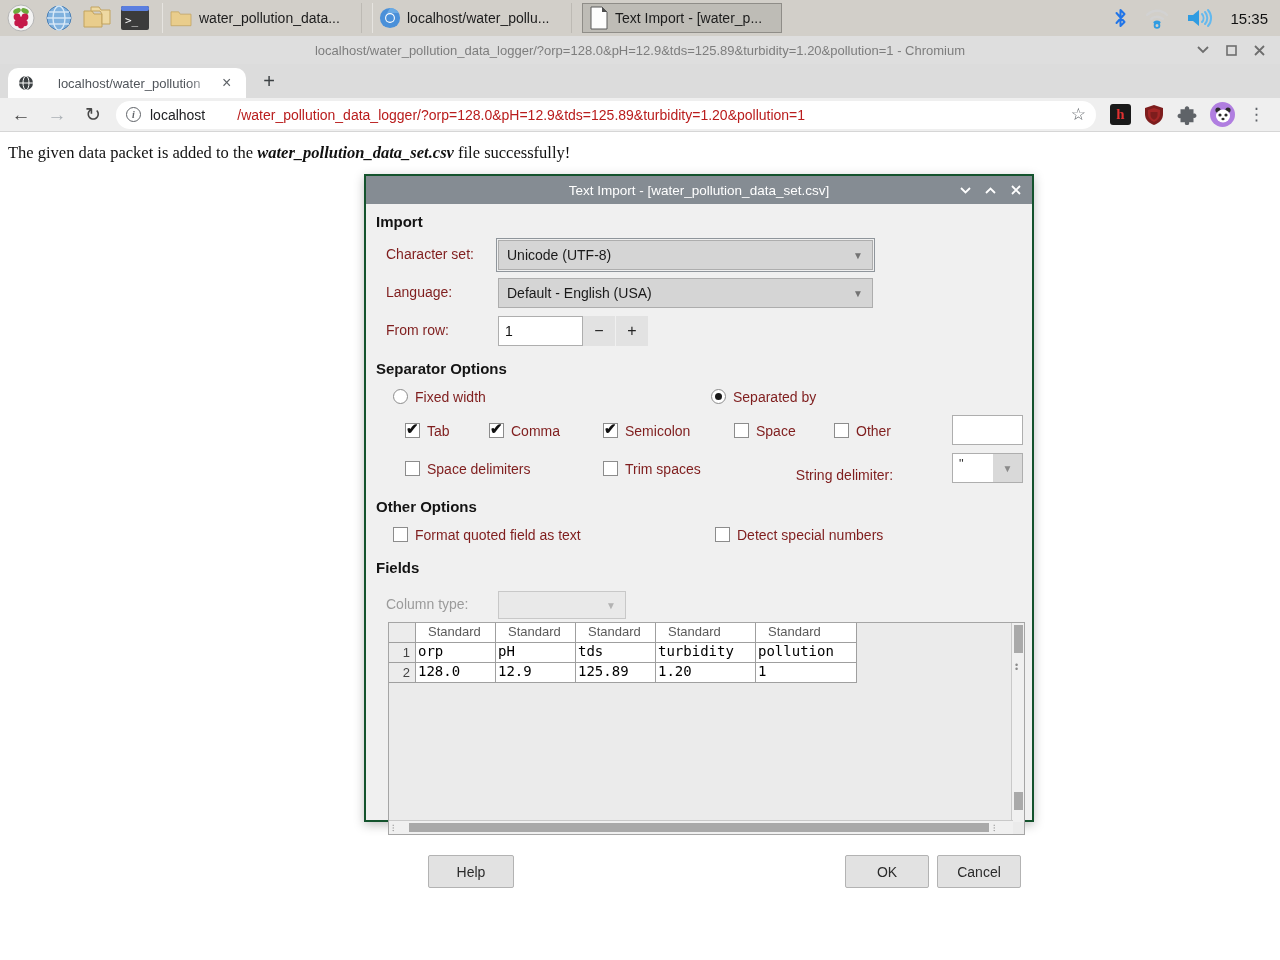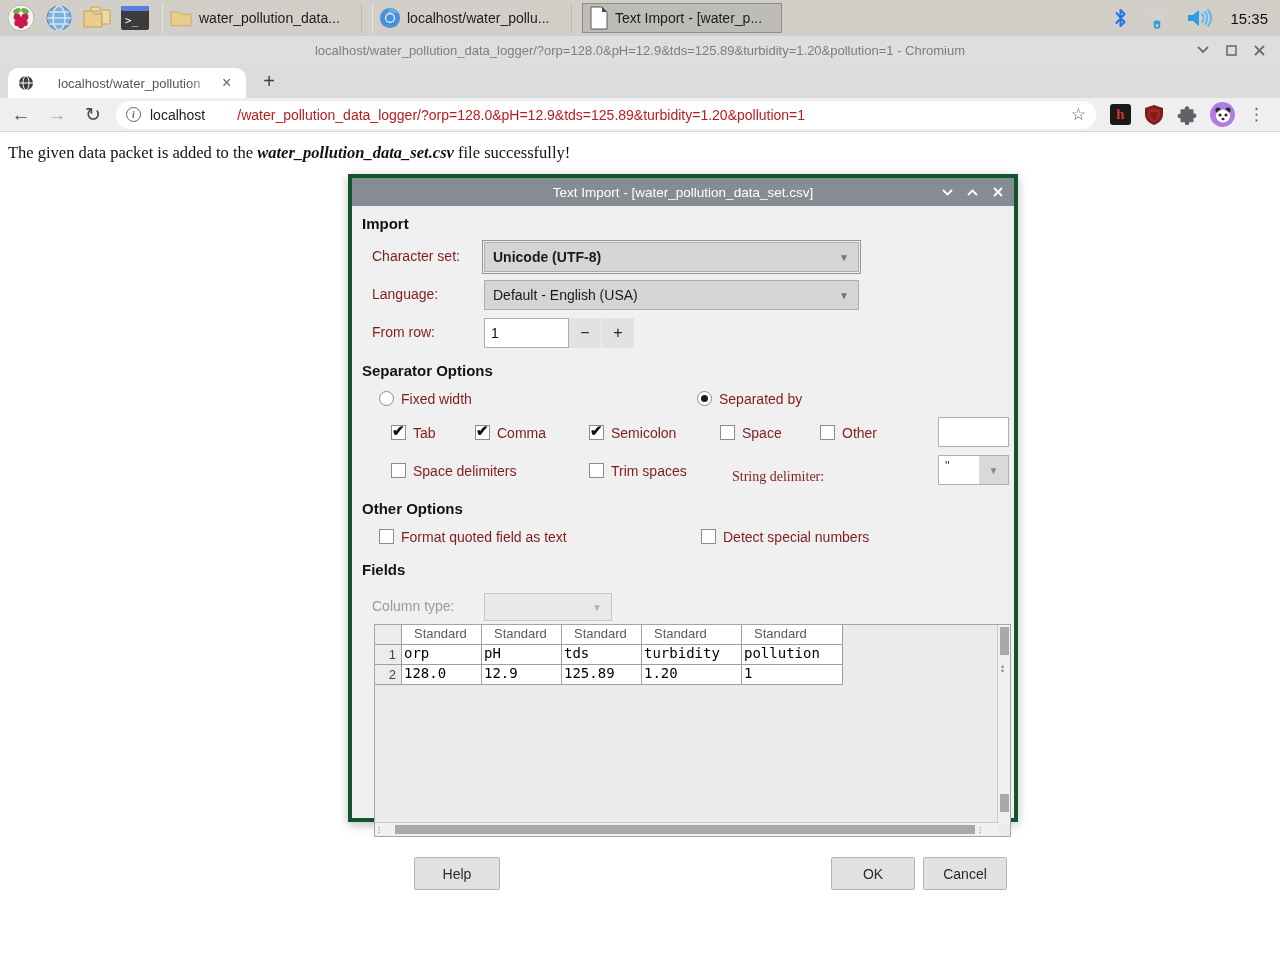--- a/index.html
+++ b/index.html
@@ -56,36 +56,36 @@
   .avatar { width:25px; height:25px; border-radius:50%; background:#b07ee0; margin-left:13px;
             display:flex; align-items:center; justify-content:center; overflow:hidden; }
   .menu-dots { font-size:17px; color:#5f6368; margin-left:13px; margin-right:12px; }
 
   .page-content { position:absolute; left:0; top:133px; width:1280px; height:827px; background:#fff; }
   .page-msg { position:absolute; left:8px; top:10px; font-family:"Liberation Serif", serif;
               font-size:16.5px; color:#111; }
   .page-msg .fname { font-weight:bold; font-style:italic; }
 
   
-  .dialog { position:absolute; left:348px; top:174px; width:670px; height:648px;
-            background:#f0f0f0; border:4px solid #14532d; box-shadow:0 3px 10px rgba(0,0,0,.25); }
+  .dialog { position:absolute; left:364px; top:174px; width:670px; height:648px;
+            background:#f0f0f0; border:2px solid #14532d; box-shadow:0 3px 10px rgba(0,0,0,.25); }
   .dlg-titlebar { position:absolute; left:0; top:0; width:100%; height:28px; background:#858c93;
                   display:flex; align-items:center; }
   .dlg-title { flex:1; text-align:center; font-size:13.5px; color:#fff; }
   .dlg-ctls { position:absolute; right:10px; top:0; height:28px; display:flex; gap:12px; align-items:center; }
   .dlg-ctl { width:13px; height:13px; display:flex; align-items:center; justify-content:center; }
 
   .dlg-heading { position:absolute; left:10px; font-size:15px; font-weight:bold; color:#141414; }
   .dlg-label { position:absolute; font-size:14px; color:#7f1d1d; }
   .dlg-label.dim { color:#9b9b9b; }
 
   .dd { position:absolute; height:30px; background:#d5d5d5; border:1px solid #adadad;
         display:flex; align-items:center; font-size:14px; color:#1a1a1a; padding-left:8px; }
   .dd .arrow { position:absolute; right:9px; font-size:10px; color:#737373; }
-  .dd.focused { outline:1px solid #8f959b; outline-offset:1px;font-weight:bold; }
+  .dd.focused { outline:1px solid #8f959b; outline-offset:1px; }
   .dd.disabled { background:#e9e9e9; border-color:#c8c8c8; }
   .dd.disabled .arrow { color:#b3b3b3; }
 
   .txt-input { position:absolute; background:#fff; border:1px solid #aeaeae; font-size:14px;
                color:#111; padding-left:6px; display:flex; align-items:center; }
   .spin-btn { position:absolute; height:30px; background:#e2e2e2; display:flex; align-items:center;
               justify-content:center; font-size:16px; color:#222; }
 
   .cb { position:absolute; width:15px; height:15px; background:#fff; border:1px solid #8c8c8c; }
   .cb.on::after { content:"\2714"; position:absolute; left:0px; top:-4px; font-size:15px;
@@ -339,21 +339,21 @@
   <div class="cb" style="left:368px; top:247px;"></div>
   <div class="dlg-label" style="left:390px; top:247px;">Space</div>
   <div class="cb" style="left:468px; top:247px;"></div>
   <div class="dlg-label" style="left:490px; top:247px;">Other</div>
   <div class="txt-input" style="left:586px; top:239px; width:71px; height:30px;"></div>
 
   <div class="cb" style="left:39px; top:285px;"></div>
   <div class="dlg-label" style="left:61px; top:285px;">Space delimiters</div>
   <div class="cb" style="left:237px; top:285px;"></div>
   <div class="dlg-label" style="left:259px; top:285px;">Trim spaces</div>
-  <div class="dlg-label" style="left:380px; top:291px; width:197px; text-align:left;font-family:Liberation Serif, serif;">String delimiter:</div>
+  <div class="dlg-label" style="left:380px; top:291px; width:197px; text-align:center;">String delimiter:</div>
   <div class="combo-field">"</div>
   <div class="combo-arrow">
       <span>▼</span>
     </div>
 
   <div class="dlg-heading" style="top:322px;">Other Options</div>
   <div class="cb" style="left:27px; top:351px;"></div>
   <div class="dlg-label" style="left:49px; top:351px;">Format quoted field as text</div>
   <div class="cb" style="left:349px; top:351px;"></div>
   <div class="dlg-label" style="left:371px; top:351px;">Detect special numbers</div>

